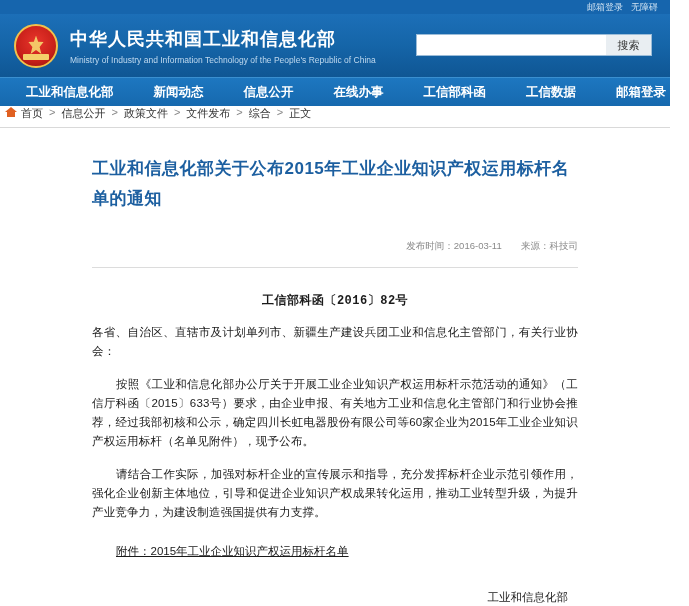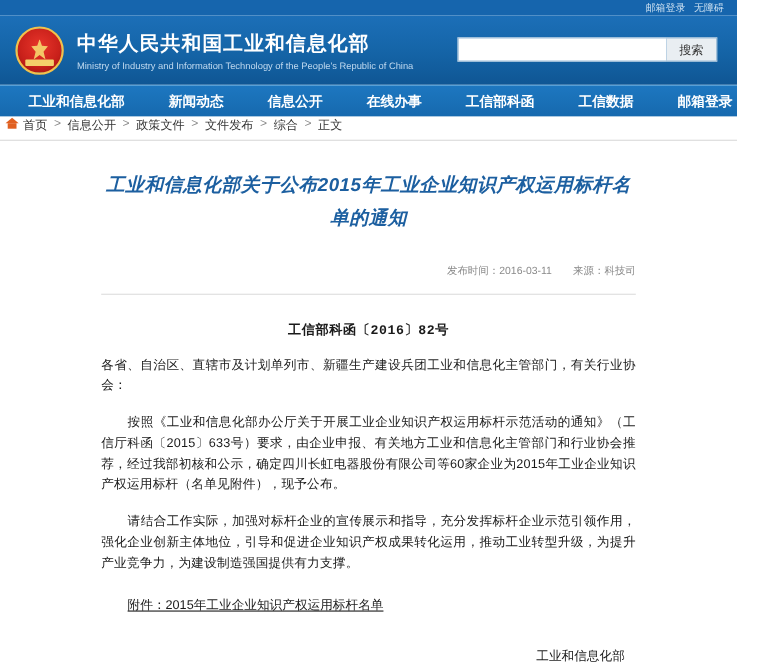--- a/index.html
+++ b/index.html
@@ -160,24 +160,23 @@
   .crumbbar .sep { margin: 0 6px; color: #888; }
 
   
   .article {
     padding: 26px 92px 0 92px;
   }
   .art-title {
     color: #1c5fa0;
     font-size: 17px;
     font-weight: bold;
-    text-align: center;
+    text-align: left;
     line-height: 30px;
     letter-spacing: .5px;
-    font-style: italic;
   }
   .art-meta {
     text-align: right;
     color: #8a8a8a;
     font-size: 9.5px;
     margin-top: 26px;
   }
   .art-meta .gap { display: inline-block; width: 14px; }
   .divider {
     margin-top: 14px;

